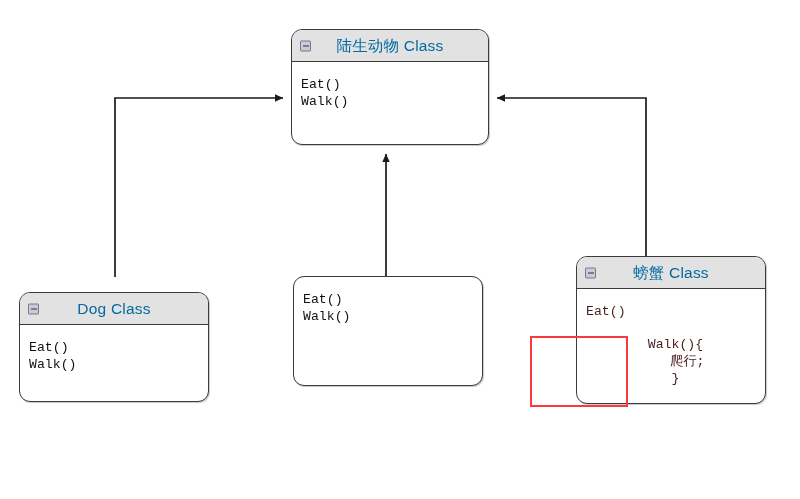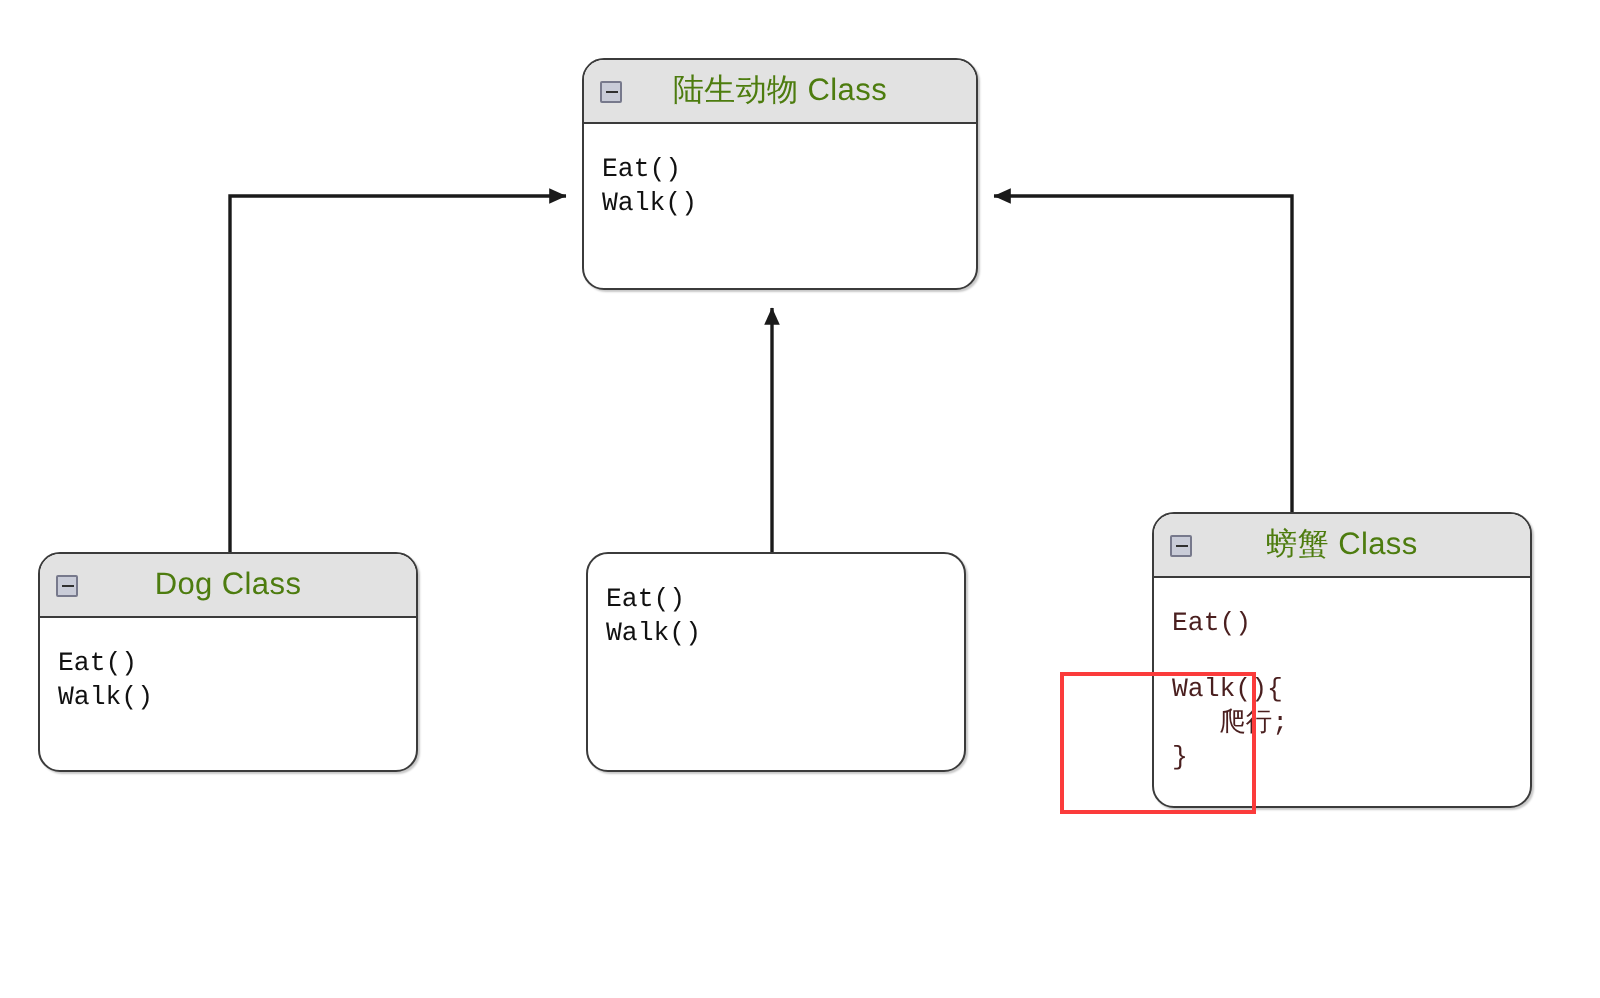--- a/index.html
+++ b/index.html
@@ -40,21 +40,21 @@
     position: relative;
     height: 31px;
     background: #e2e2e2;
     border-bottom: 1.6px solid #3b3b3b;
     display: flex;
     align-items: center;
     justify-content: center;
   }
   .uml-title {
     font-size: 15.5px;
-    color: #4d7c0f;
+    color: #0369a1;
     line-height: 1;
     letter-spacing: 0.2px;
     white-space: nowrap;
   }
   .collapse-icon {
     position: absolute;
     left: 8px;
     top: 50%;
     transform: translateY(-50%);
     width: 11px;
@@ -85,20 +85,21 @@
     font-size: 13.2px;
     line-height: 17px;
     color: #111111;
     white-space: pre;
   }
   .member.accent {
     color: #4a1f1f;
   }
   .member-block {
     margin-top: 16px;
+    text-align: center;
   }
 
   
   .highlight-rect {
     position: absolute;
     box-sizing: border-box;
     border: 2.4px solid #fb3b3b;
     background: transparent;
     z-index: 5;
     pointer-events: none;
@@ -133,21 +134,21 @@
     <div class="uml-header">
       <span class="collapse-icon"></span>
       <span class="uml-title">陆生动物 Class</span>
     </div>
     <div class="uml-body">
       <div class="member">Eat()</div>
       <div class="member">Walk()</div>
     </div>
   </div>
 
-  <div class="uml-box" style="left:19px; top:276px; width:190px; height:110px;">
+  <div class="uml-box" style="left:19px; top:292px; width:190px; height:110px;">
     <div class="uml-header">
       <span class="collapse-icon"></span>
       <span class="uml-title">Dog Class</span>
     </div>
     <div class="uml-body">
       <div class="member">Eat()</div>
       <div class="member">Walk()</div>
     </div>
   </div>
 

